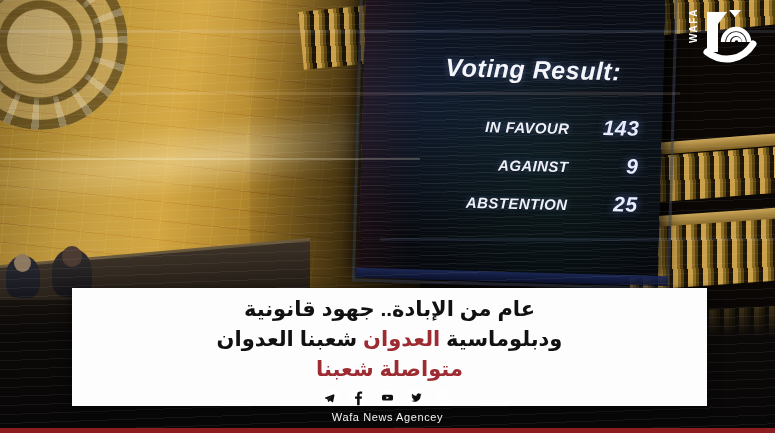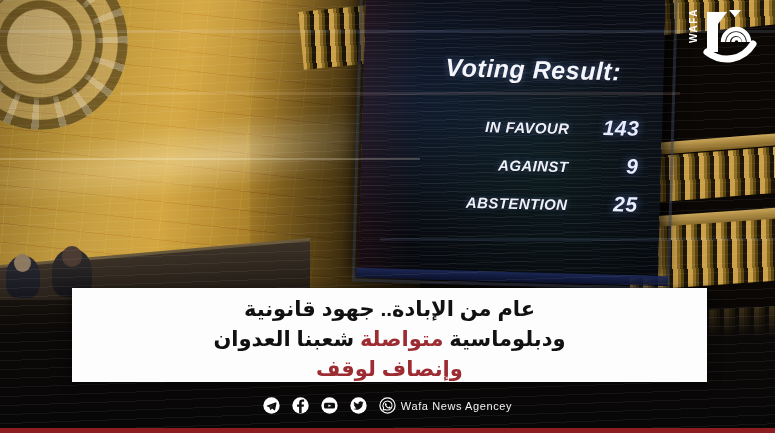--- a/index.html
+++ b/index.html
@@ -209,21 +209,21 @@
     letter-spacing: 1.5px;
     line-height: 1;
     padding-top: 2px;
   }
   .wafa-mark { width: 62px; height: 58px; display: block; }
 
   
   .caption-card {
     position: absolute;
     left: 72px; top: 288px;
-    width: 635px; height: 94px;
+    width: 635px; height: 118px;
     background: #fdfdfd;
     box-shadow: 0 2px 10px rgba(0,0,0,0.55);
     display: flex;
     flex-direction: column;
     align-items: center;
     justify-content: flex-start;
     padding-top: 6px;
     box-sizing: border-box;
   }
   .caption-line {
@@ -237,21 +237,21 @@
     white-space: nowrap;
   }
   .red { color: #9c2b32; }
 
   
   .footer {
     position: absolute;
     left: 0; top: 383px;
     width: 775px; height: 45px;
     display: flex;
-    flex-direction: row;
+    flex-direction: column;
     align-items: center;
     justify-content: center;
     gap: 5px;
   }
   .social-row {
     display: flex;
     gap: 12px;
     align-items: center;
   }
   .social-icon {
@@ -387,22 +387,22 @@
       <path d="M28 2 l6 7 l6 -7 z" fill="#ffffff"></path>
       <path d="M6 44 c16 12 36 8 46 -8" stroke="#ffffff" stroke-width="7" fill="none" stroke-linecap="round"></path>
       <path d="M22 34 a13 13 0 0 1 26 0" stroke="#ffffff" stroke-width="4.5" fill="none"></path>
       <path d="M27 34 a8 8 0 0 1 16 0" stroke="#ffffff" stroke-width="4" fill="none"></path>
       <path d="M32 34 a3.5 3.5 0 0 1 7 0" stroke="#ffffff" stroke-width="3.5" fill="none"></path>
     </svg>
   </div>
 
   <div class="caption-card">
     <div class="caption-line">عام من الإبادة.. جهود قانونية</div>
-    <div class="caption-line"><span>ودبلوماسية </span><span class="red">متواصلة</span><span> شعبنا العدوان</span></div>
-    <div class="caption-line red">وإنصاف لوقف</div>
+    <div class="caption-line"><span>ودبلوماسية </span><span class="red">العدوان</span><span> شعبنا العدوان</span></div>
+    <div class="caption-line red">متواصلة شعبنا</div>
   </div>
 
   <div class="footer">
     <div class="social-row">
       <svg class="social-icon" viewBox="0 0 24 24">
         <circle cx="12" cy="12" r="11.5" fill="#ffffff"></circle>
         <path d="M18.2 7.3 L5.9 12.1 c-.6.25-.58 1.1.03 1.3 l3.05 .95 1.16 3.5c.14.43.68.55.99.22l1.64-1.73 3.17 2.33c.42.31 1.02.08 1.13-.43l1.98-9.5c.11-.54-.41-.96-.85-.77z" fill="#101010"></path>
         <path d="M9.1 14.1 L16.1 9.4 l-5.6 5.6z" fill="#3d3d3d"></path>
       </svg>
       <svg class="social-icon" viewBox="0 0 24 24">

